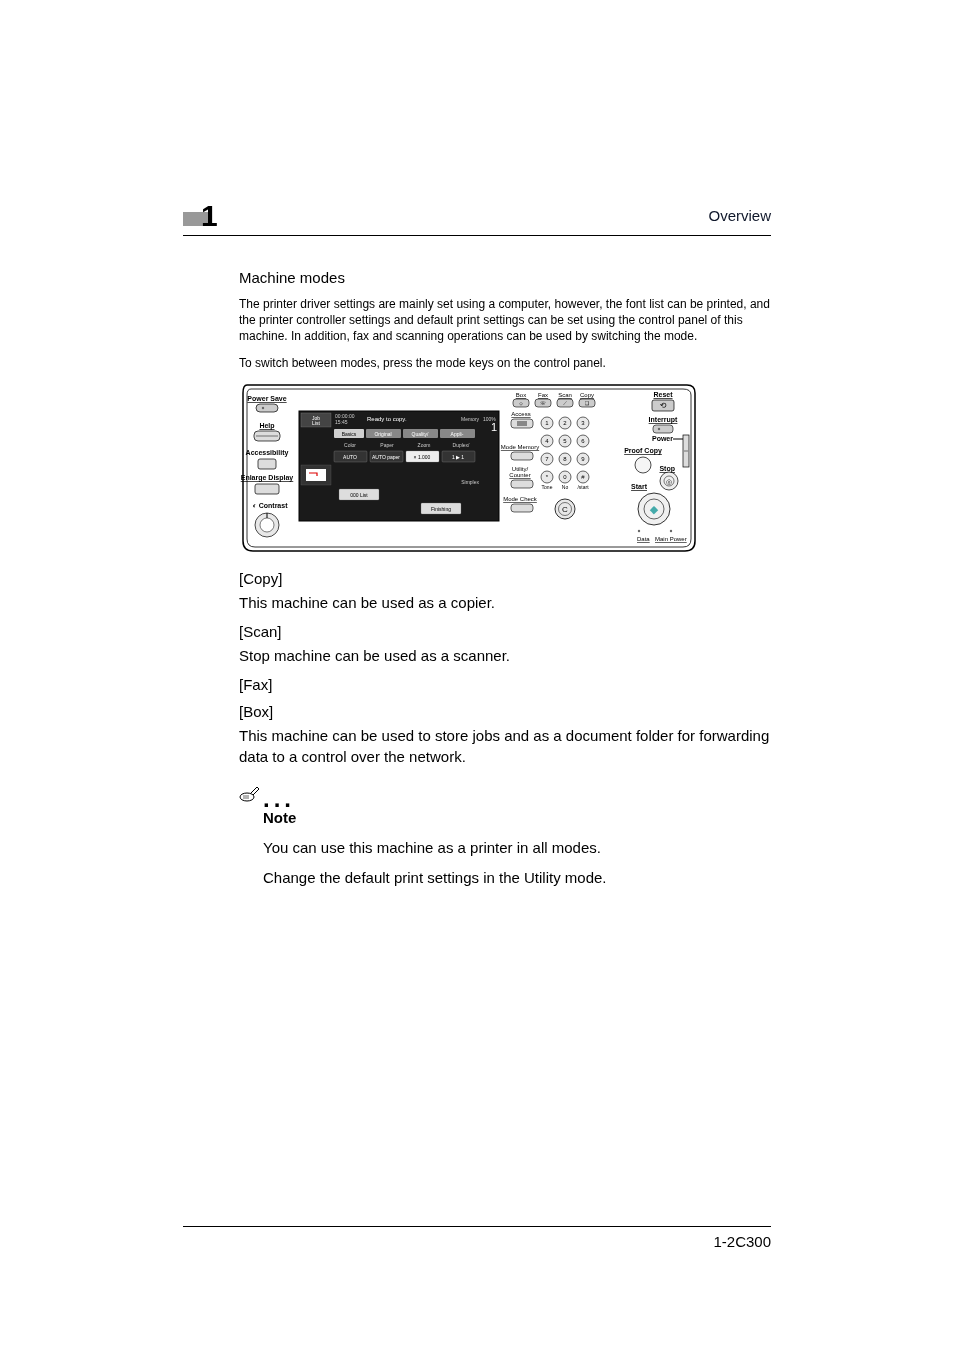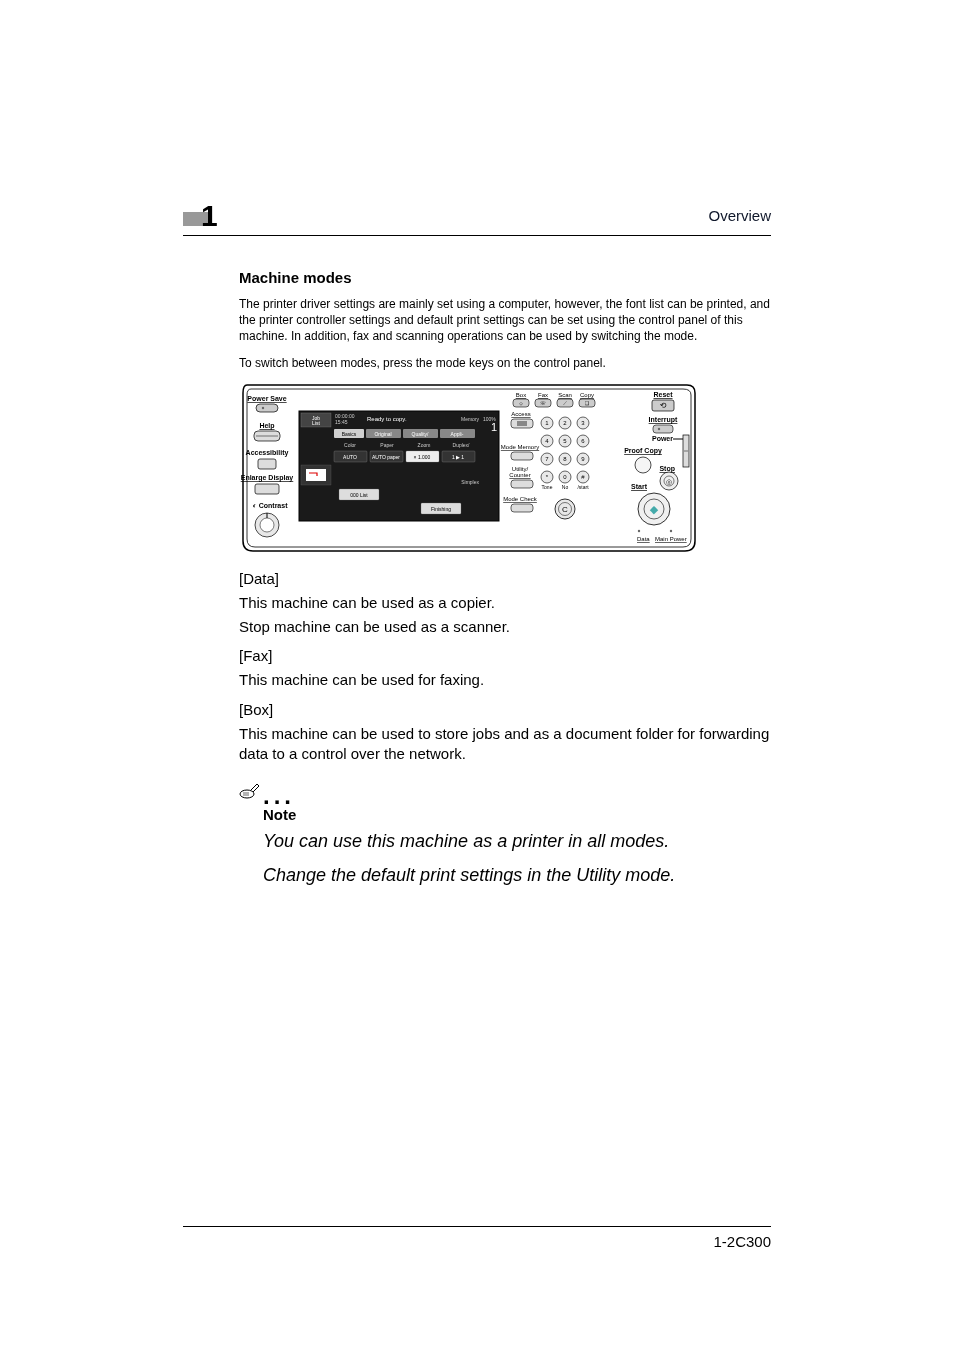--- a/index.html
+++ b/index.html
@@ -56,21 +56,21 @@
       right: 0;
       top: 30px;
       border: none;
       border-top: 1.5px solid #000;
     }
     .content {
       margin-left: 56px;
       margin-right: 0;
     }
     .section-heading {
-      font-weight: bold;
+      font-weight: normal;
       font-size: 15px;
       margin-bottom: 10px;
     }
     .para {
       font-size: 12px;
       line-height: 1.35;
       margin-bottom: 10px;
     }
     .panel-svg {
       display: block;
@@ -98,25 +98,24 @@
       font-size: 24px;
       letter-spacing: 4px;
       font-weight: bold;
       margin-left: 2px;
     }
     .note-label {
       font-weight: bold;
       font-size: 15px;
       margin-left: 24px;
       margin-top: -4px;
-      margin-bottom: 6px;
+      margin-bottom: 12px;
     }
     .note-text {
-      font-style: italic;
-      font-size: 18px;
+      font-size: 15px;
       margin-left: 24px;
       margin-bottom: 10px;
       line-height: 1.35;
     }
     .footer {
       position: absolute;
       left: 183px;
       right: 183px;
       bottom: 100px;
     }
@@ -308,27 +307,27 @@
       <circle cx="415" cy="128" r="16" fill="#f0f0f0" stroke="#000" stroke-width="0.8"></circle>
       <circle cx="415" cy="128" r="10" fill="none" stroke="#000" stroke-width="0.6"></circle>
       <text x="415" y="132" font-size="11" text-anchor="middle" fill="#4aa">◆</text>
 
       <text x="398" y="160" class="panel-txt-md" text-decoration="underline">Data</text>
       <text x="416" y="160" class="panel-txt-md" text-decoration="underline">Main Power</text>
       <circle cx="400" cy="150" r="1.2" fill="#666"></circle>
       <circle cx="432" cy="150" r="1.2" fill="#666"></circle>
     </svg>
 
-    <div class="mode-label">[Data]</div>
+    <div class="mode-label">[Copy]</div>
     <div class="mode-desc">This machine can be used as a copier.</div>
 
+    <div class="mode-label">[Scan]</div>
     <div class="mode-desc">Stop machine can be used as a scanner.</div>
 
     <div class="mode-label">[Fax]</div>
-    <div class="mode-desc">This machine can be used for faxing.</div>
 
     <div class="mode-label">[Box]</div>
     <div class="mode-desc">This machine can be used to store jobs and as a document folder for forwarding data to a control over the network.</div>
 
     <div class="note-block">
       <div class="note-icon-row">
         <svg width="24" height="24">
           <ellipse cx="10" cy="14" rx="7" ry="4" fill="none" stroke="#000" stroke-width="1"></ellipse>
           <path d="M 14 10 L 20 4 L 22 6 L 16 12" fill="none" stroke="#000" stroke-width="1"></path>
           <line x1="6" y1="13" x2="12" y2="13" stroke="#000" stroke-width="0.6"></line>

